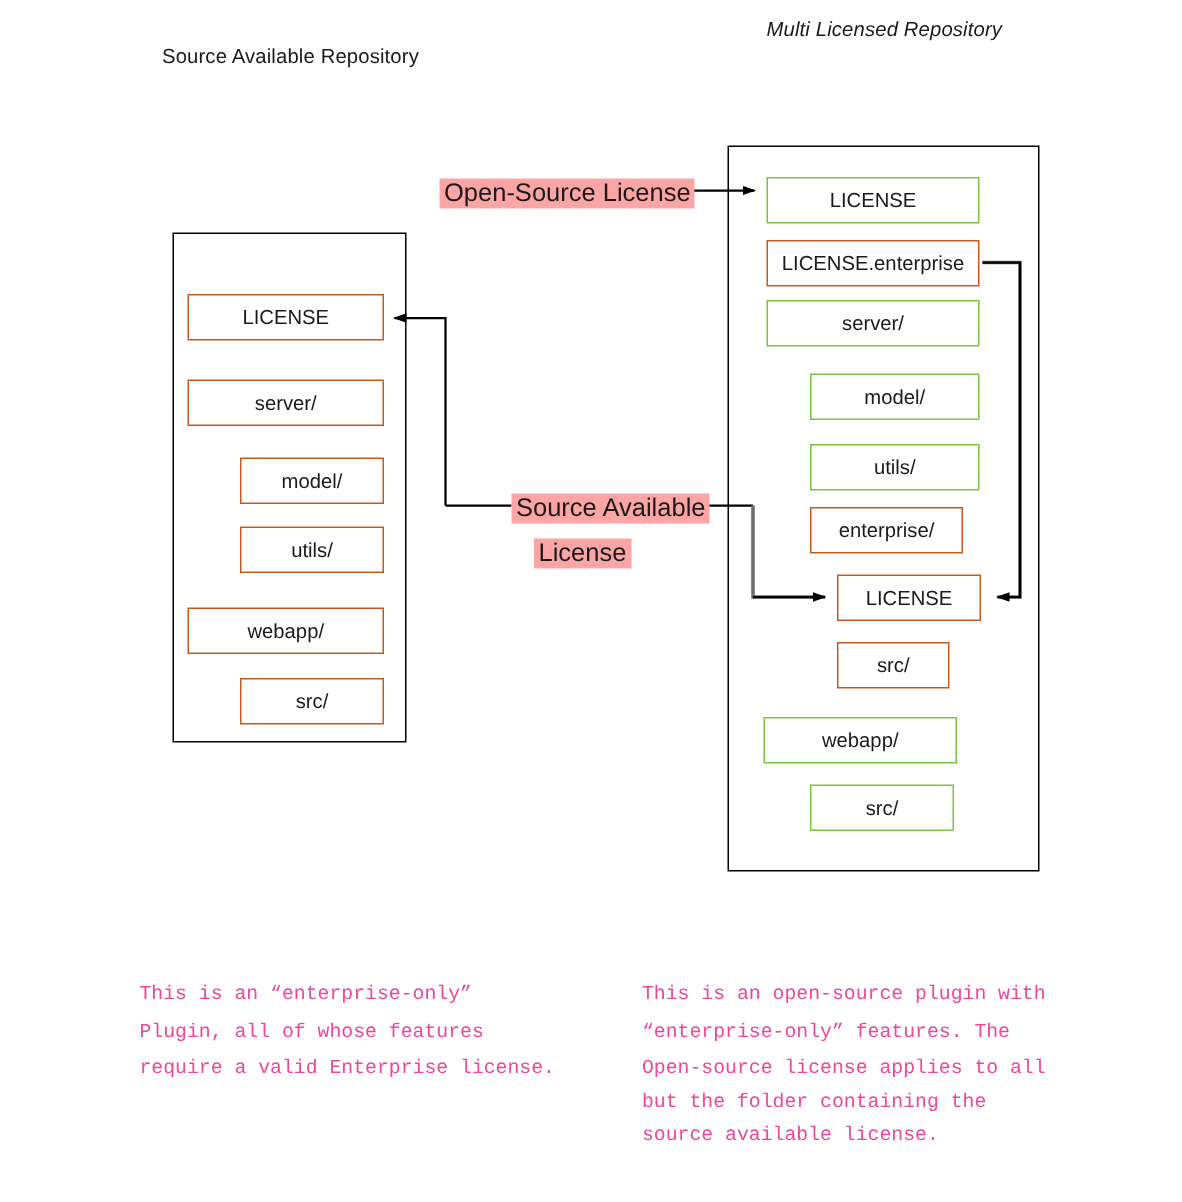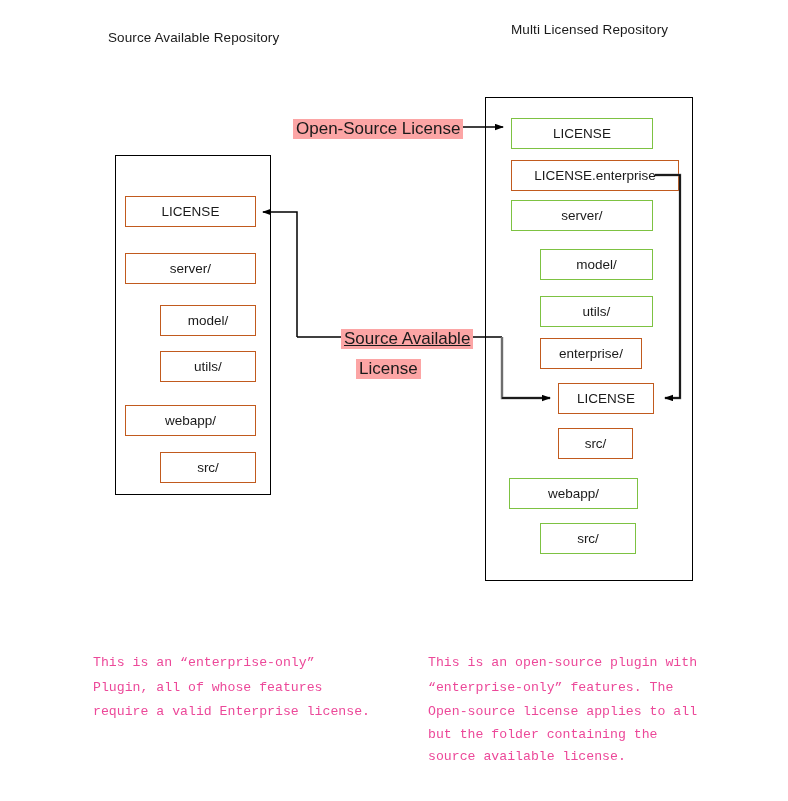--- a/index.html
+++ b/index.html
@@ -69,21 +69,21 @@
     white-space: pre;
   }
   .caption.tight { line-height: 21.5px; }
 </style>
 </head>
 <body>
 
 <div id="canvas">
 
   <div class="col-title" style="left:108px; top:30px;">Source Available Repository</div>
-  <div class="col-title" style="left:511px; top:22px;">Multi Licensed Repository</div>
+  <div class="col-title" style="left:511px; top:12px;font-style:italic;">Multi Licensed Repository</div>
 
   <div class="repo-outer" style="left:115px; top:155px; width:156px; height:340px;"></div>
 
   <div class="node orange" style="left:125px; top:196px; width:131px; height:31px;">
     <span>LICENSE</span>
   </div>
   <div class="node orange" style="left:125px; top:253px; width:131px; height:31px;">
     <span>server/</span>
   </div>
   <div class="node orange" style="left:160px; top:305px; width:96px; height:31px;">
@@ -97,21 +97,21 @@
   </div>
   <div class="node orange" style="left:160px; top:452px; width:96px; height:31px;">
     <span>src/</span>
   </div>
 
   <div class="repo-outer" style="left:485px; top:97px; width:208px; height:484px;"></div>
 
   <div class="node green" style="left:511px; top:118px; width:142px; height:31px;">
     <span>LICENSE</span>
   </div>
-  <div class="node orange" style="left:511px; top:160px; width:168px; height:31px;">
+  <div class="node orange" style="left:511px; top:160px; width:142px; height:31px;">
     <span>LICENSE.enterprise</span>
   </div>
   <div class="node green" style="left:511px; top:200px; width:142px; height:31px;">
     <span>server/</span>
   </div>
   <div class="node green" style="left:540px; top:249px; width:113px; height:31px;">
     <span>model/</span>
   </div>
   <div class="node green" style="left:540px; top:296px; width:113px; height:31px;">
     <span>utils/</span>
@@ -157,21 +157,21 @@
       <path d="M502,398 L550,398" stroke="#000000" stroke-width="1.5" fill="none" marker-end="url(#arrowBlack)"></path>
     </g>
 
     <g>
       <path d="M655,175 L680,175 L680,398 L665,398" stroke="#6e6e6e" stroke-width="2.4" fill="none"></path>
       <path d="M655,175 L680,175 L680,398 L665,398" stroke="#000000" stroke-width="1.5" fill="none" marker-end="url(#arrowBlack)"></path>
     </g>
   </svg>
 
   <div class="wire-label" style="left:293px; top:119px;">Open-Source License</div>
-  <div class="wire-label" style="left:341px; top:329px;text-decoration:underline;">Source Available</div>
+  <div class="wire-label" style="left:341px; top:329px;">Source Available</div>
   <div class="wire-label" style="left:356px; top:359px;">License</div>
 
   <div class="caption" style="left:93px; top:651px;">This is an “enterprise-only”
 Plugin, all of whose features
 require a valid Enterprise license.</div>
   <div class="caption tight" style="left:428px; top:724px;">but the folder containing the
 source available license.</div>
   <div class="caption" style="left:428px; top:651px;">This is an open-source plugin with
 “enterprise-only” features. The
 Open-source license applies to all</div>

